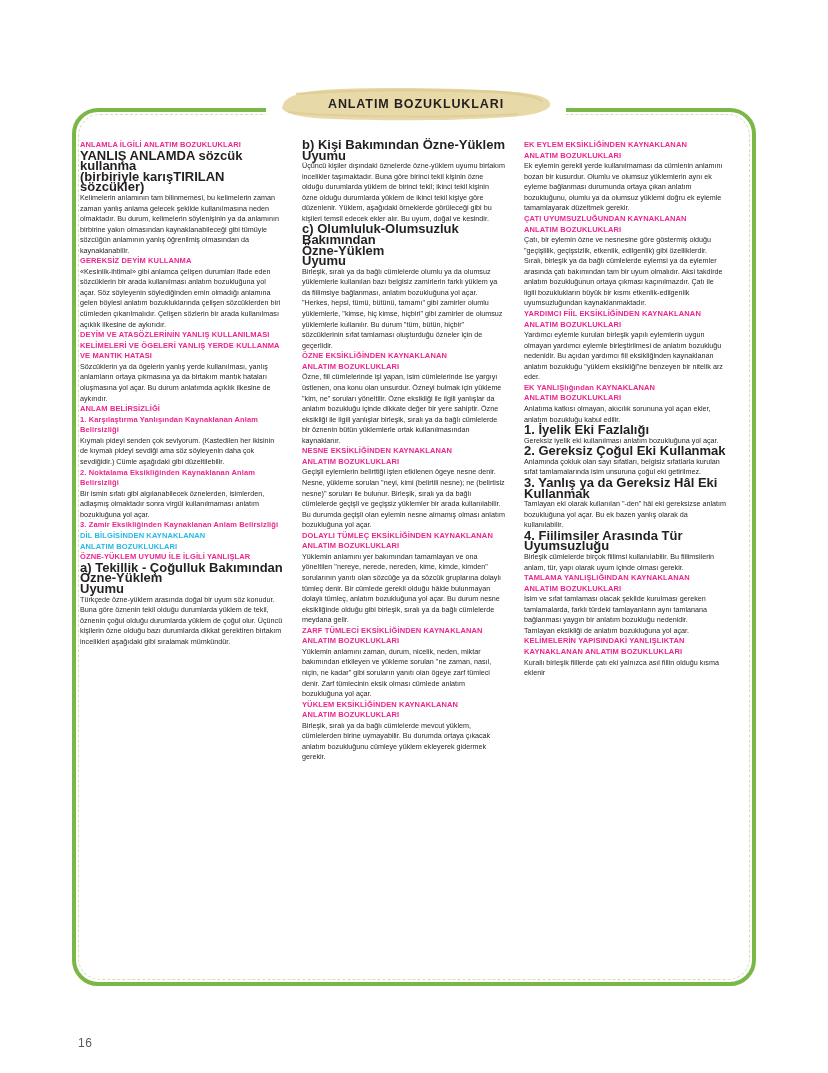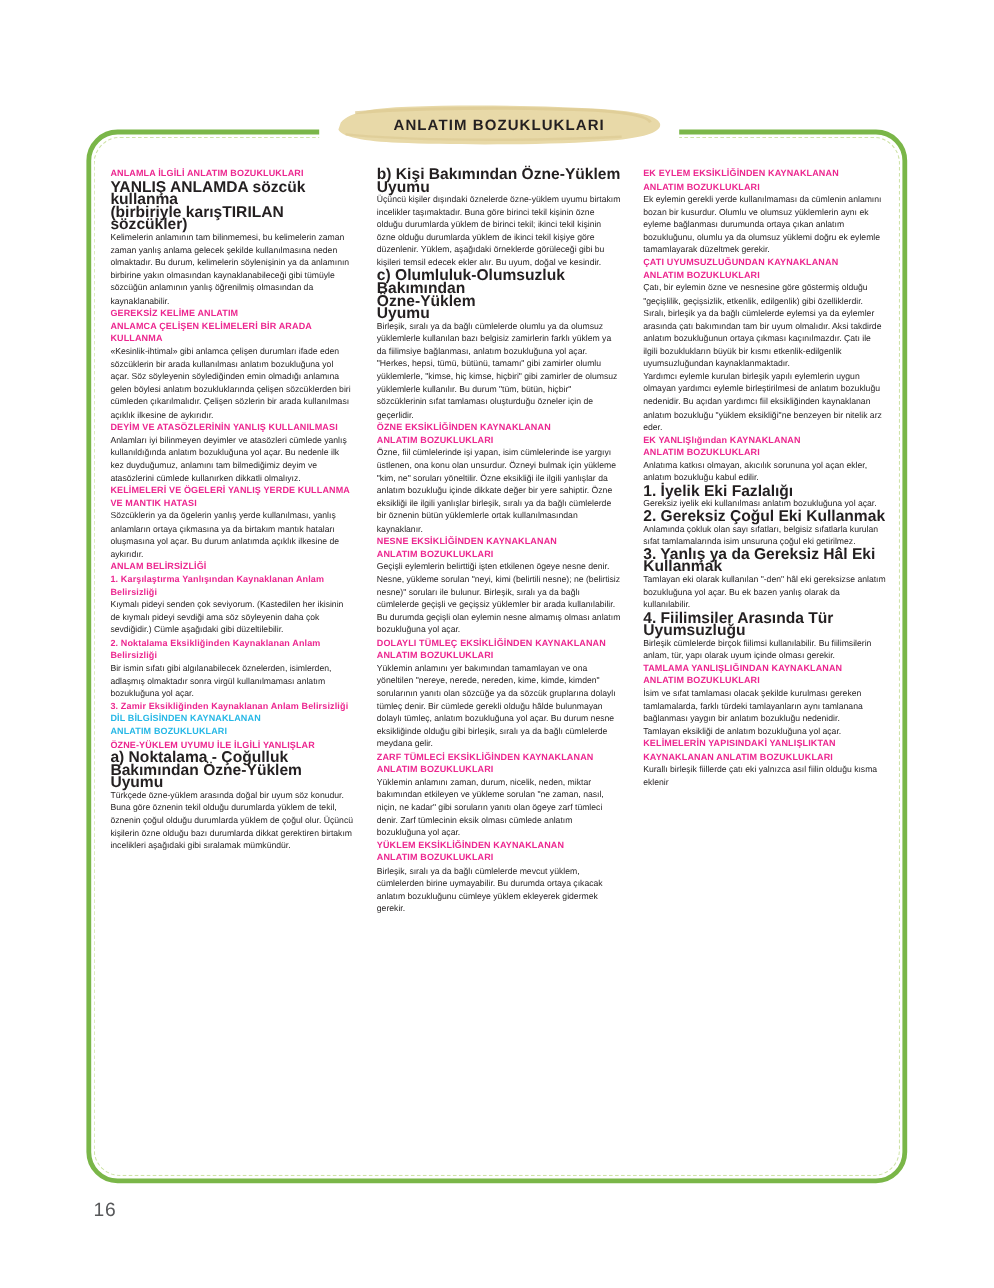--- a/index.html
+++ b/index.html
@@ -70,21 +70,21 @@
     font-size: 12.5px;
     font-weight: bold;
     letter-spacing: 0.9px;
     color: #231f20;
     white-space: nowrap;
   }
 
   
   .columns {
     position: absolute;
-    left: 92px;
+    left: 80px;
     top: 140px;
     width: 648px;
     display: flex;
     gap: 19px;
   }
   .col {
     width: 203px;
     font-size: 7.2px;
     line-height: 10.55px;
     color: #231f20;
@@ -106,22 +106,22 @@
     font-weight: bold;
     color: #231f20;
     font-size: 13px;
     line-height: 10.6px;
   }
 
   
   .page-number {
     position: absolute;
     left: 78px;
-    top: 1000px;
-    font-size: 16px;
+    top: 1036px;
+    font-size: 12px;
     color: #58595b;
     letter-spacing: 0.5px;
   }
 </style>
 </head>
 <body>
 
 <div class="page">
 
   <div class="frame"></div>
@@ -136,37 +136,35 @@
     </svg>
     <div class="banner-text">ANLATIM BOZUKLUKLARI</div>
   </div>
 
   <div class="columns">
     <div class="col">
         <p class="hd pink">ANLAMLA İLGİLİ ANLATIM BOZUKLUKLARI</p>
         <p class="sub">YANLIŞ ANLAMDA sözcük kullanma</p>
         <p class="sub">(birbiriyle karışTIRILAN sözcükler)</p>
         <p class="body">Kelimelerin anlamının tam bilinmemesi, bu kelimelerin zaman zaman yanlış anlama gelecek şekilde kullanılmasına neden olmaktadır. Bu durum, kelimelerin söylenişinin ya da anlamının birbirine yakın olmasından kaynaklanabileceği gibi tümüyle sözcüğün anlamının yanlış öğrenilmiş olmasından da kaynaklanabilir.</p>
-        <p class="hd pink">GEREKSİZ KELİME ANLATIM</p>
-        <p class="hd pink">ANLAMCA ÇELİŞEN KELİMELERİ BİR ARADA KULLANMA</p>
+        <p class="hd pink">GEREKSİZ DEYİM KULLANMA</p>
         <p class="body">«Kesinlik-ihtimal» gibi anlamca çelişen durumları ifade eden sözcüklerin bir arada kullanılması anlatım bozukluğuna yol açar. Söz söyleyenin söylediğinden emin olmadığı anlamına gelen böylesi anlatım bozukluklarında çelişen sözcüklerden biri cümleden çıkarılmalıdır. Çelişen sözlerin bir arada kullanılması açıklık ilkesine de aykırıdır.</p>
         <p class="hd pink">DEYİM VE ATASÖZLERİNİN YANLIŞ KULLANILMASI</p>
-        <p class="body">Anlamları iyi bilinmeyen deyimler ve atasözleri cümlede yanlış kullanıldığında anlatım bozukluğuna yol açar. Bu nedenle ilk kez duyduğumuz, anlamını tam bilmediğimiz deyim ve atasözlerini cümlede kullanırken dikkatli olmalıyız.</p>
         <p class="hd pink">KELİMELERİ VE ÖGELERİ YANLIŞ YERDE KULLANMA VE  MANTIK HATASI</p>
         <p class="body">Sözcüklerin ya da ögelerin yanlış yerde kullanılması, yanlış anlamların ortaya çıkmasına ya da birtakım mantık hataları oluşmasına yol açar. Bu durum anlatımda açıklık ilkesine de aykırıdır.</p>
         <p class="hd pink">ANLAM BELİRSİZLİĞİ</p>
         <p class="hd pink">1. Karşılaştırma Yanlışından Kaynaklanan Anlam Belirsizliği</p>
         <p class="body">Kıymalı pideyi senden çok seviyorum. (Kastedilen her ikisinin de kıymalı pideyi sevdiği ama söz söyleyenin daha çok sevdiğidir.) Cümle aşağıdaki gibi düzeltilebilir.</p>
         <p class="hd pink">2. Noktalama Eksikliğinden Kaynaklanan Anlam Belirsizliği</p>
         <p class="body">Bir ismin sıfatı gibi algılanabilecek öznelerden, isimlerden, adlaşmış olmaktadır sonra virgül kullanılmaması anlatım bozukluğuna yol açar.</p>
         <p class="hd pink">3. Zamir Eksikliğinden Kaynaklanan Anlam Belirsizliği</p>
         <p class="hd cyan">DİL BİLGİSİNDEN KAYNAKLANAN</p>
         <p class="hd cyan">ANLATIM BOZUKLUKLARI</p>
         <p class="hd pink">ÖZNE-YÜKLEM UYUMU İLE İLGİLİ YANLIŞLAR</p>
-        <p class="sub">a) Noktalama - Çoğulluk Bakımından Özne-Yüklem</p>
+        <p class="sub">a) Tekillik - Çoğulluk Bakımından Özne-Yüklem</p>
         <p class="sub">Uyumu</p>
         <p class="body">Türkçede özne-yüklem arasında doğal bir uyum söz konudur. Buna göre öznenin tekil olduğu durumlarda yüklem de tekil, öznenin çoğul olduğu durumlarda yüklem de çoğul olur. Üçüncü kişilerin özne olduğu bazı durumlarda dikkat gerektiren birtakım incelikleri aşağıdaki gibi sıralamak mümkündür.</p>
       </div>
     <div class="col">
         <p class="sub">b) Kişi Bakımından Özne-Yüklem Uyumu</p>
         <p class="body">Üçüncü kişiler dışındaki öznelerde özne-yüklem uyumu birtakım incelikler taşımaktadır. Buna göre birinci tekil kişinin özne olduğu durumlarda yüklem de birinci tekil; ikinci tekil kişinin özne olduğu durumlarda yüklem de ikinci tekil kişiye göre düzenlenir. Yüklem, aşağıdaki örneklerde görüleceği gibi bu kişileri temsil edecek ekler alır. Bu uyum, doğal ve kesindir.</p>
         <p class="sub">c) Olumluluk-Olumsuzluk Bakımından</p>
         <p class="sub">Özne-Yüklem</p>
         <p class="sub">Uyumu</p>
         <p class="body">Birleşik, sıralı ya da bağlı cümlelerde olumlu ya da olumsuz yüklemlerle kullanılan bazı belgisiz zamirlerin farklı yüklem ya da fiilimsiye bağlanması, anlatım bozukluğuna yol açar. "Herkes, hepsi, tümü, bütünü, tamamı" gibi zamirler olumlu yüklemlerle, "kimse, hiç kimse, hiçbiri" gibi zamirler de olumsuz yüklemlerle kullanılır. Bu durum "tüm, bütün, hiçbir" sözcüklerinin sıfat tamlaması oluşturduğu özneler için de geçerlidir.</p>
@@ -186,20 +184,21 @@
         <p class="hd pink">ANLATIM BOZUKLUKLARI</p>
         <p class="body">Birleşik, sıralı ya da bağlı cümlelerde mevcut yüklem, cümlelerden birine uymayabilir. Bu durumda ortaya çıkacak anlatım bozukluğunu cümleye yüklem ekleyerek gidermek gerekir.</p>
       </div>
     <div class="col">
         <p class="hd pink">EK EYLEM EKSİKLİĞİNDEN KAYNAKLANAN</p>
         <p class="hd pink">ANLATIM BOZUKLUKLARI</p>
         <p class="body">Ek eylemin gerekli yerde kullanılmaması da cümlenin anlamını bozan bir kusurdur. Olumlu ve olumsuz yüklemlerin aynı ek eyleme bağlanması durumunda ortaya çıkan anlatım bozukluğunu, olumlu ya da olumsuz yüklemi doğru ek eylemle tamamlayarak düzeltmek gerekir.</p>
         <p class="hd pink">ÇATI UYUMSUZLUĞUNDAN KAYNAKLANAN</p>
         <p class="hd pink">ANLATIM BOZUKLUKLARI</p>
         <p class="body">Çatı, bir eylemin özne ve nesnesine göre göstermiş olduğu "geçişlilik, geçişsizlik, etkenlik, edilgenlik) gibi özelliklerdir. Sıralı, birleşik ya da bağlı cümlelerde eylemsi ya da eylemler arasında çatı bakımından tam bir uyum olmalıdır. Aksi takdirde anlatım bozukluğunun ortaya çıkması kaçınılmazdır. Çatı ile ilgili bozuklukların büyük bir kısmı etkenlik-edilgenlik uyumsuzluğundan kaynaklanmaktadır.</p>
+        <p class="hd pink">YARDIMCI FİİL EKSİKLİĞİNDEN KAYNAKLANAN ANLATIM BOZUKLUKLARI</p>
         <p class="body">Yardımcı eylemle kurulan birleşik yapılı eylemlerin uygun olmayan yardımcı eylemle birleştirilmesi de anlatım bozukluğu nedenidir. Bu açıdan yardımcı fiil eksikliğinden kaynaklanan anlatım bozukluğu "yüklem eksikliği"ne benzeyen bir nitelik arz eder.</p>
         <p class="hd pink">EK YANLIŞlığından KAYNAKLANAN</p>
         <p class="hd pink">ANLATIM BOZUKLUKLARI</p>
         <p class="body">Anlatıma katkısı olmayan, akıcılık sorununa yol açan ekler, anlatım bozukluğu kabul edilir.</p>
         <p class="sub">1. İyelik Eki Fazlalığı</p>
         <p class="body">Gereksiz iyelik eki kullanılması anlatım bozukluğuna yol açar.</p>
         <p class="sub">2. Gereksiz Çoğul Eki Kullanmak</p>
         <p class="body">Anlamında çokluk olan sayı sıfatları, belgisiz sıfatlarla kurulan sıfat tamlamalarında isim unsuruna çoğul eki getirilmez.</p>
         <p class="sub">3. Yanlış ya da Gereksiz Hâl Eki Kullanmak</p>
         <p class="body">Tamlayan eki olarak kullanılan "-den" hâl eki gereksizse anlatım bozukluğuna yol açar. Bu ek bazen yanlış olarak da kullanılabilir.</p>

